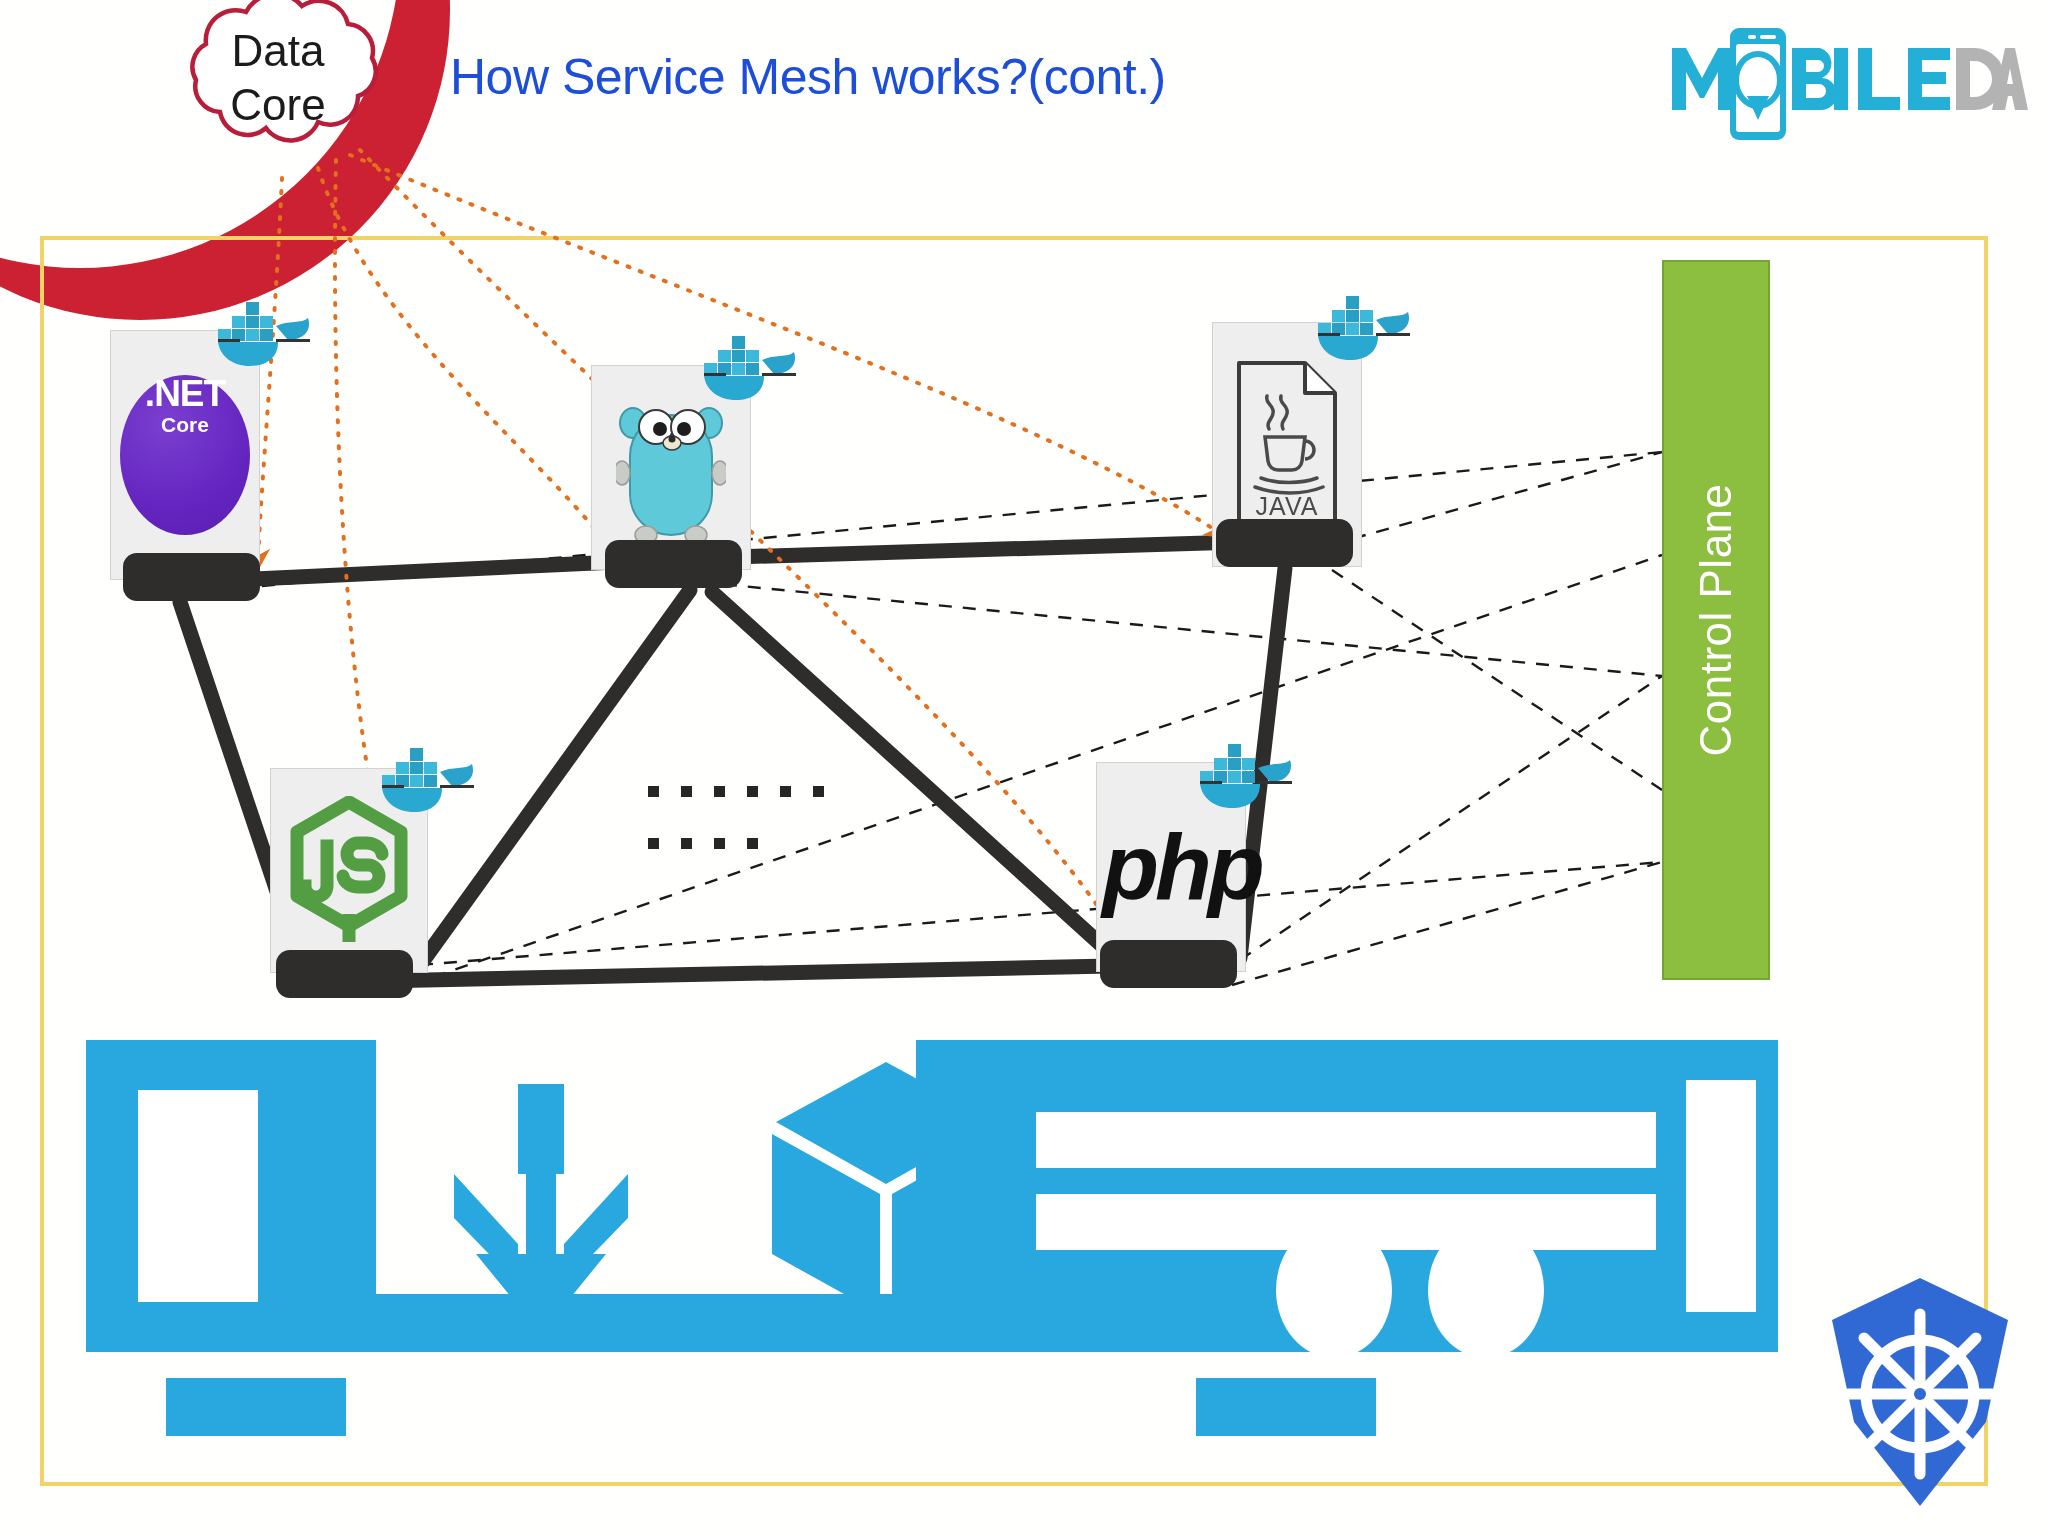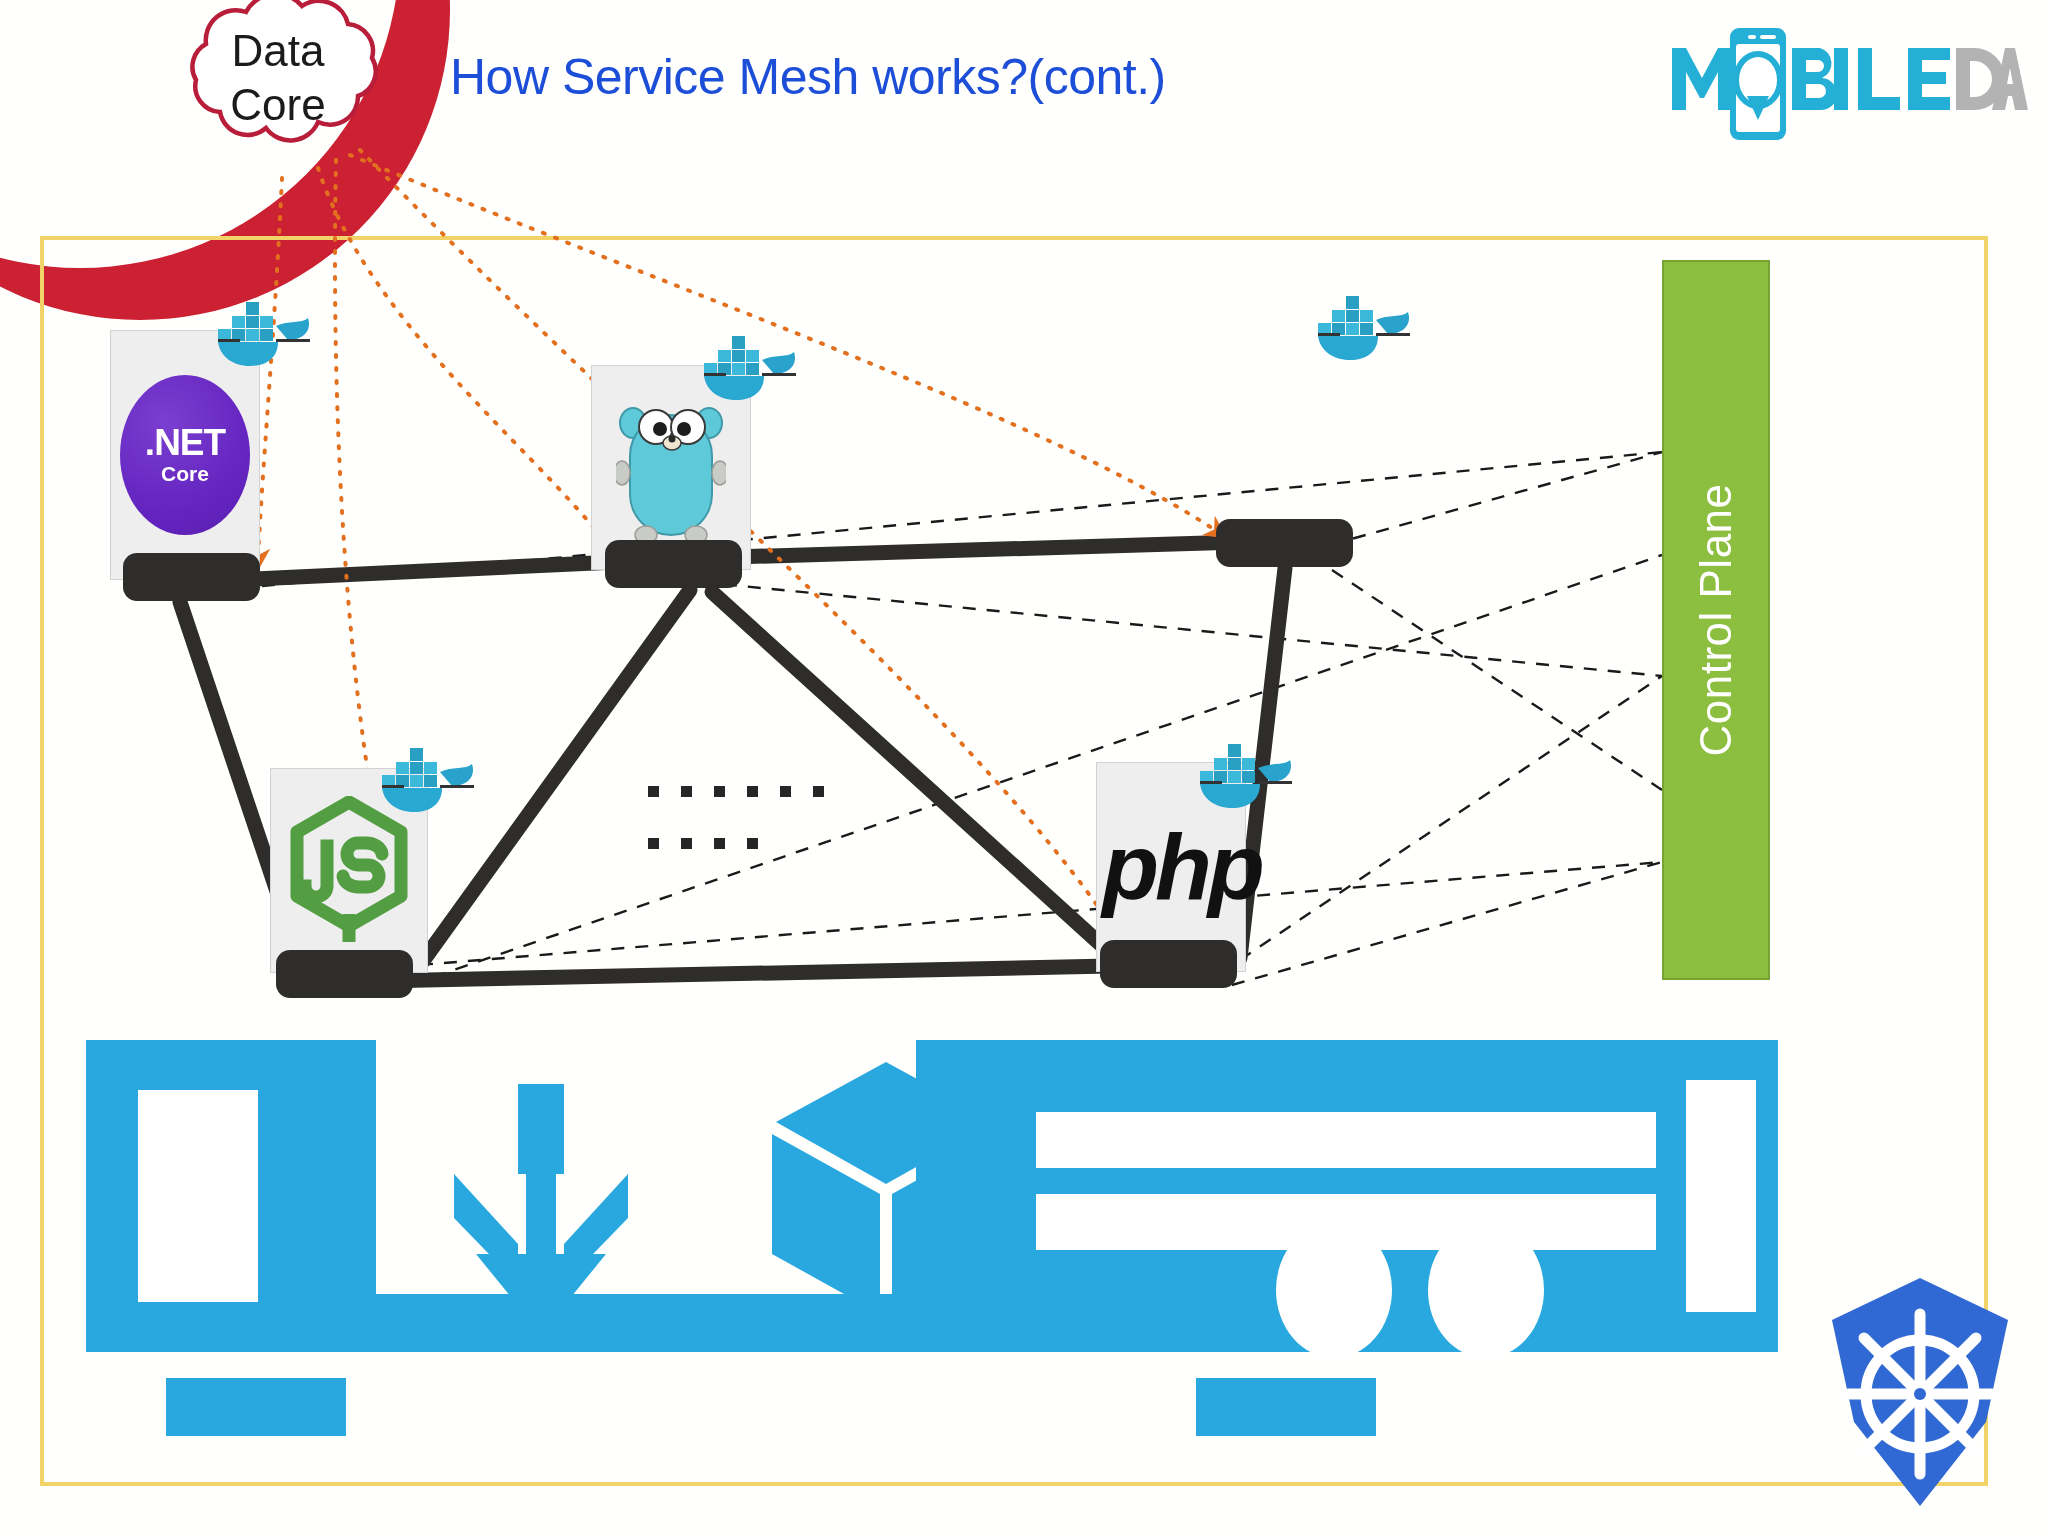--- a/index.html
+++ b/index.html
@@ -117,21 +117,21 @@
     z-index: 10;
     width: 96px; height: 72px;
   }
 
   
   .dotnet-ellipse {
     width: 130px; height: 160px;
     border-radius: 50%;
     background: radial-gradient(circle at 35% 30%, #7b3fd0 0%, #6425c0 60%, #5a1eb0 100%);
     display: flex; flex-direction: column;
-    align-items: center; justify-content: center;
+    align-items: center; 
     color: #ffffff;
   }
   .dotnet-main { font-size: 37px; font-weight: 600; line-height: 38px; letter-spacing: -1px;}
   .dotnet-sub  { font-size: 21px; font-weight: 700; line-height: 24px; }
 
   
   .php-label {
     font-size: 93px;
     font-weight: 700;
     font-style: italic;
@@ -325,20 +325,34 @@
     <rect x="14" y="33" width="13" height="12" fill="#2a9fc4"></rect>
     <rect x="28" y="33" width="13" height="12" fill="#3cb9da"></rect>
     <rect x="42" y="33" width="13" height="12" fill="#2a9fc4"></rect>
     <path d="M0 46 L60 46 C60 62 48 70 32 70 C14 70 2 60 0 46 Z" fill="#29a8d2"></path>
     <path d="M58 30 C70 24 84 28 90 22 C94 34 86 44 70 44 Z" fill="#2aa3cc"></path>
     <rect x="58" y="43" width="34" height="3" fill="#333"></rect>
     <rect x="-2" y="43" width="24" height="3" fill="#333"></rect>
   </svg>
   <div class="svc-sidecar" style="left:605px; top:540px; width:137px; height:48px;"></div>
 
+  <div class="svc-card" style="left:1212px; top:322px; width:150px; height:245px;">
+    <svg width="108" height="175" viewBox="0 0 108 175" xmlns="http://www.w3.org/2000/svg">
+      <path d="M6 6 L72 6 L102 36 L102 169 L6 169 Z" fill="#eeeeee" stroke="#3c3c3c" stroke-width="4" stroke-linejoin="round"></path>
+      <path d="M72 6 L72 36 L102 36" fill="#ffffff" stroke="#3c3c3c" stroke-width="4" stroke-linejoin="round"></path>
+
+      <path d="M36 72 c-4 -8 6 -11 4 -19 c-2 -7 -8 -7 -6 -14" fill="none" stroke="#4a4a4a" stroke-width="3.5" stroke-linecap="round"></path>
+      <path d="M50 72 c-4 -8 6 -11 4 -19 c-2 -7 -8 -7 -6 -14" fill="none" stroke="#4a4a4a" stroke-width="3.5" stroke-linecap="round"></path>
+      <path d="M32 80 L72 80 L69 104 a10 10 0 0 1 -10 9 L45 113 a10 10 0 0 1 -10 -9 Z" fill="none" stroke="#4a4a4a" stroke-width="3.5"></path>
+      <path d="M72 84 a9 9 0 0 1 0 18" fill="none" stroke="#4a4a4a" stroke-width="3.5"></path>
+      <path d="M28 121 c16 6 40 6 56 0" fill="none" stroke="#4a4a4a" stroke-width="3.5" stroke-linecap="round"></path>
+      <path d="M22 130 c22 8 48 8 68 0" fill="none" stroke="#4a4a4a" stroke-width="3.5" stroke-linecap="round"></path>
+      <text x="54" y="158" text-anchor="middle" font-family="Liberation Sans, sans-serif" font-size="25" fill="#4a4a4a" letter-spacing="1">JAVA</text>
+    </svg>
+  </div>
   <svg class="docker-whale" style="left:1318px; top:290px;" viewBox="0 0 96 72" xmlns="http://www.w3.org/2000/svg">
     <rect x="28" y="6" width="13" height="13" fill="#2a9fc4"></rect>
     <rect x="14" y="20" width="13" height="12" fill="#3cb9da"></rect>
     <rect x="28" y="20" width="13" height="12" fill="#2a9fc4"></rect>
     <rect x="42" y="20" width="13" height="12" fill="#3cb9da"></rect>
     <rect x="0" y="33" width="13" height="12" fill="#3cb9da"></rect>
     <rect x="14" y="33" width="13" height="12" fill="#2a9fc4"></rect>
     <rect x="28" y="33" width="13" height="12" fill="#3cb9da"></rect>
     <rect x="42" y="33" width="13" height="12" fill="#2a9fc4"></rect>
     <path d="M0 46 L60 46 C60 62 48 70 32 70 C14 70 2 60 0 46 Z" fill="#29a8d2"></path>

